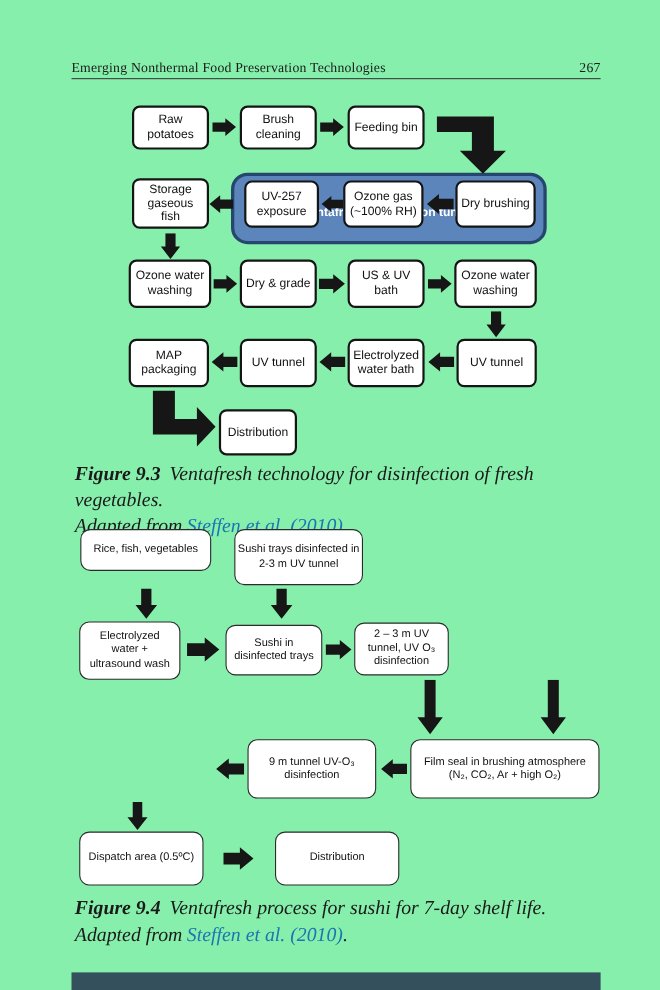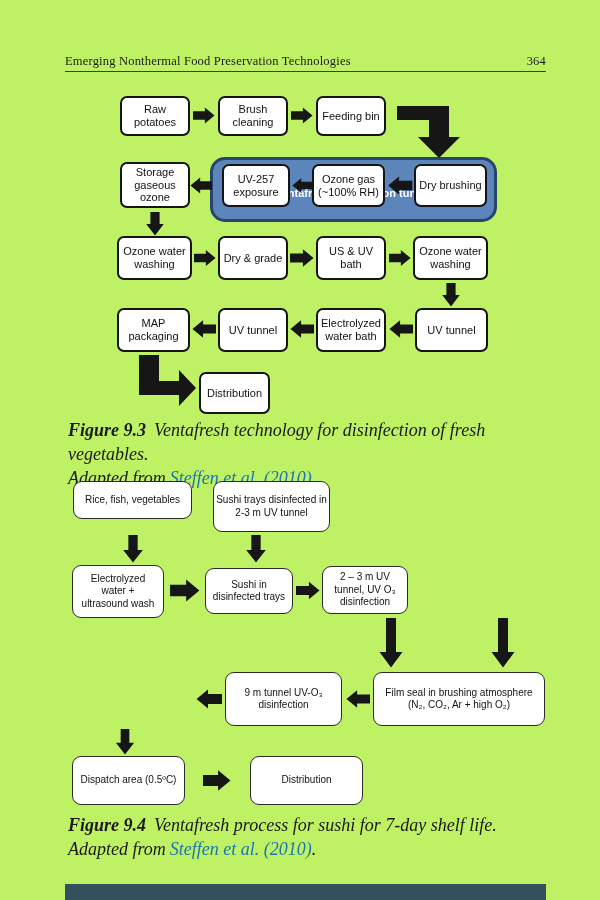--- a/index.html
+++ b/index.html
@@ -1,16 +1,16 @@
 <!DOCTYPE html>
 <html><head>
 <meta charset="utf-8">
 <style>
   html,body{margin:0;padding:0;background:#fff;}
-  .page{position:relative;width:600px;height:900px;background:#bef264;overflow:hidden;
+  .page{position:relative;width:600px;height:900px;background:#86efac;overflow:hidden;
         font-family:"Liberation Serif",serif;color:#1a1a1a;}
   
   .running-head{position:absolute;left:65px;top:54px;width:481px;display:flex;
         justify-content:space-between;font-size:12.5px;letter-spacing:.2px;}
   .head-rule{position:absolute;left:65px;top:71px;width:481px;height:1px;background:#3c3c3c;}
   
   .fbox,.fbox2{position:absolute;background:#fff;display:flex;align-items:center;justify-content:center;
         text-align:center;white-space:pre-line;box-sizing:border-box;color:#111;
         font-family:"Liberation Sans","DejaVu Sans",sans-serif;padding:2px;}
   .fbox{border:2px solid #151515;border-radius:7px;font-size:11px;line-height:1.15;}
@@ -29,21 +29,21 @@
   .ref-link{color:#1b75b2;text-decoration:none;cursor:pointer;}
   .footer-bar{position:absolute;left:65px;top:884px;width:481px;height:16px;background:#34505d;}
 </style>
 </head>
 <body>
 
 <div class="page">
 
   <div class="running-head">
     <span>Emerging Nonthermal Food Preservation Technologies</span>
-    <span>364</span>
+    <span>267</span>
   </div>
   <div class="head-rule"></div>
 
   <div class="tunnel" style="left:210px;top:157px;width:287px;height:65px">
     <span class="tunnel-label">Ventafresh disinfection tunnel</span>
   </div>
 
   <div class="fbox" style="left:120px;top:96px;width:70px;height:40px">Raw
 potatoes</div>
   <div class="fbox" style="left:316px;top:96px;width:70px;height:40px">Feeding bin</div>
@@ -54,21 +54,21 @@
     </svg>
   <svg class="arr" style="left:291px;top:106px;width:22px;height:19px" viewBox="0 0 26 20">
       <path d="M0 5 H14 V0.5 L25.5 10 L14 19.5 V15 H0 Z"></path>
     </svg>
   <svg class="arr" style="left:397px;top:101px;width:66px;height:58px" viewBox="0 0 66 58">
       <path d="M0 5 H52 V36 H63 L42 57 L21 36 H32 V19 H0 Z"></path>
     </svg>
 
   <div class="fbox" style="left:120px;top:162px;width:70px;height:46px">Storage
 gaseous
-ozone</div>
+fish</div>
   <div class="fbox" style="left:222px;top:164px;width:68px;height:43px">UV-257
 exposure</div>
   <div class="fbox" style="left:312px;top:164px;width:73px;height:43px">Ozone gas
 (~100% RH)</div>
   <div class="fbox" style="left:414px;top:164px;width:73px;height:43px">Dry brushing</div>
   <svg class="arr" style="left:190px;top:176px;width:22px;height:19px" viewBox="0 0 26 20">
       <path d="M26 5 H12 V0.5 L0.5 10 L12 19.5 V15 H26 Z"></path>
     </svg>
   <svg class="arr" style="left:292px;top:176px;width:20px;height:19px" viewBox="0 0 26 20">
       <path d="M26 5 H12 V0.5 L0.5 10 L12 19.5 V15 H26 Z"></path>

